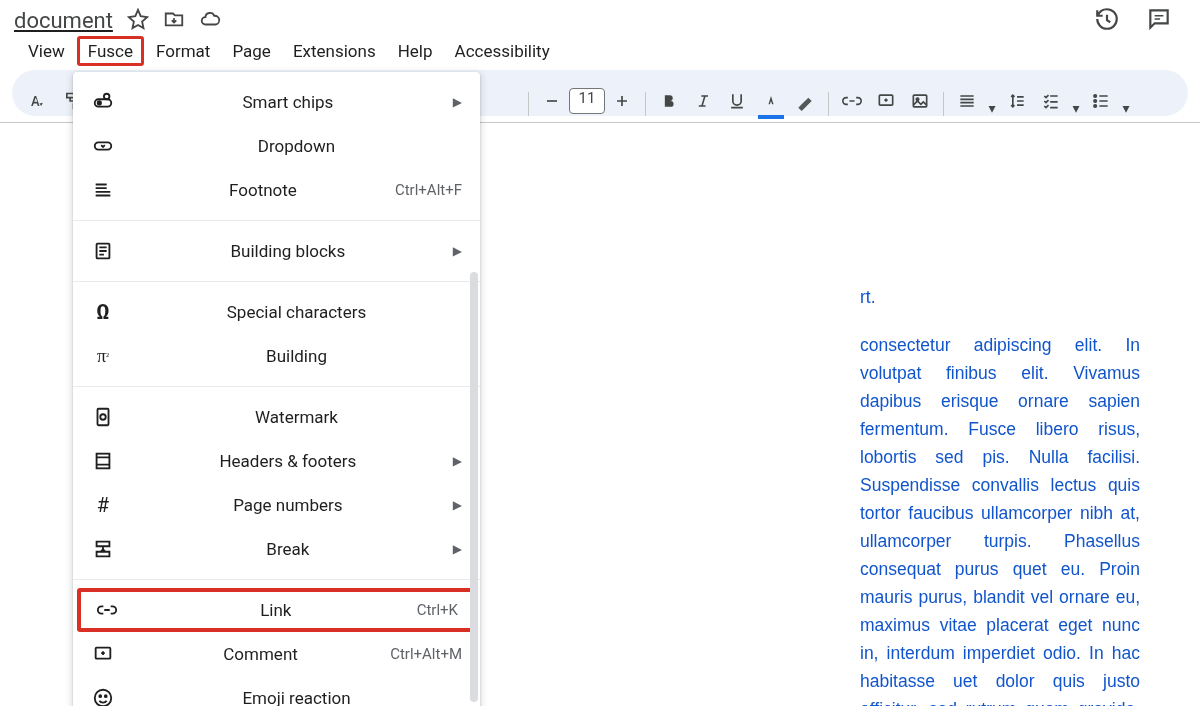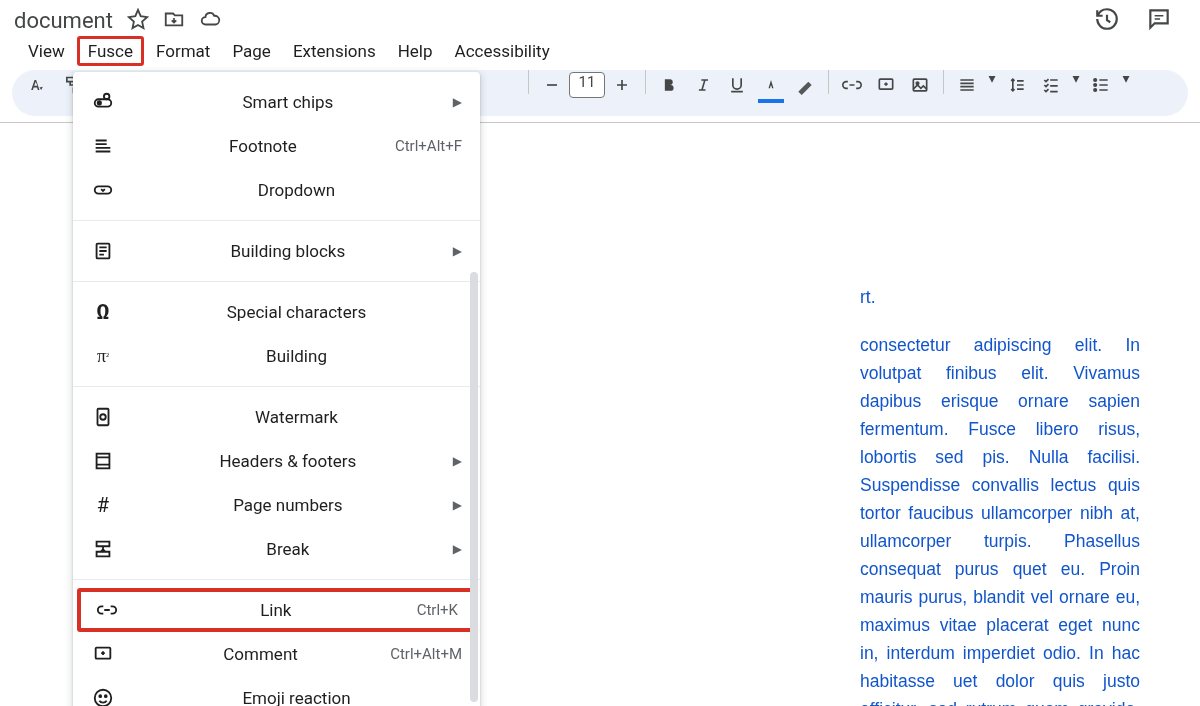--- a/index.html
+++ b/index.html
@@ -12,20 +12,21 @@
     height: 706px;
     overflow: hidden;
     position: relative;
   }
   
   .title-bar {
     display: flex;
     align-items: center;
     padding: 6px 14px 0 14px;
     height: 34px;
+    text-decoration: underline;
   }
   .doc-title {
     font-size: 22px;
     color: #444746;
     margin-right: 14px;
   }
   .title-icons {
     display: flex;
     gap: 14px;
     align-items: center;
@@ -61,21 +62,21 @@
     border-radius: 3px;
     padding: 2px 8px;
   }
   
   .toolbar {
     height: 46px;
     background: #edf2fa;
     border-radius: 28px;
     margin: 0 12px;
     display: flex;
-    align-items: flex-start;
+    align-items: flex-end;
     padding: 0 10px;
     gap: 4px;
     color: #444746;
   }
   .tb-btn {
     width: 30px; height: 30px;
     display: flex; align-items: center; justify-content: center;
     border-radius: 4px;
   }
   .tb-btn svg { width: 20px; height: 20px; }
@@ -333,35 +334,35 @@
           <rect x="3" y="9" width="18" height="8" rx="4"></rect>
           <circle cx="8" cy="13" r="1.8" fill="currentColor"></circle>
           <circle cx="16" cy="6" r="3"></circle>
         </svg>
       </span>
     <span class="dd-label">Smart chips</span>
     <span class="dd-arrow">▶</span>
   </div>
   <div class="dd-item">
     <span class="dd-icon">
+        <svg viewBox="0 0 24 24" fill="none" stroke="currentColor" stroke-width="2">
+          <rect x="3" y="8" width="18" height="8" rx="4"></rect>
+          <path d="M10 11l2 2 2-2"></path>
+        </svg>
+      </span>
+    <span class="dd-label">Dropdown</span>
+  </div>
+  <div class="dd-item">
+    <span class="dd-icon">
         <svg viewBox="0 0 24 24" stroke="currentColor" stroke-width="2">
           <path d="M4 6h12M4 10h12M4 14h16M4 18h16"></path>
         </svg>
       </span>
     <span class="dd-label">Footnote</span>
     <span class="dd-shortcut">Ctrl+Alt+F</span>
-  </div>
-  <div class="dd-item">
-    <span class="dd-icon">
-        <svg viewBox="0 0 24 24" fill="none" stroke="currentColor" stroke-width="2">
-          <rect x="3" y="8" width="18" height="8" rx="4"></rect>
-          <path d="M10 11l2 2 2-2"></path>
-        </svg>
-      </span>
-    <span class="dd-label">Dropdown</span>
   </div>
   <div class="dd-sep"></div>
   <div class="dd-item">
     <span class="dd-icon">
         <svg viewBox="0 0 24 24" fill="none" stroke="currentColor" stroke-width="2">
           <rect x="5" y="4" width="14" height="16" rx="1"></rect>
           <path d="M8 8h8M8 12h8M8 16h5"></path>
         </svg>
       </span>
     <span class="dd-label">Building blocks</span>

